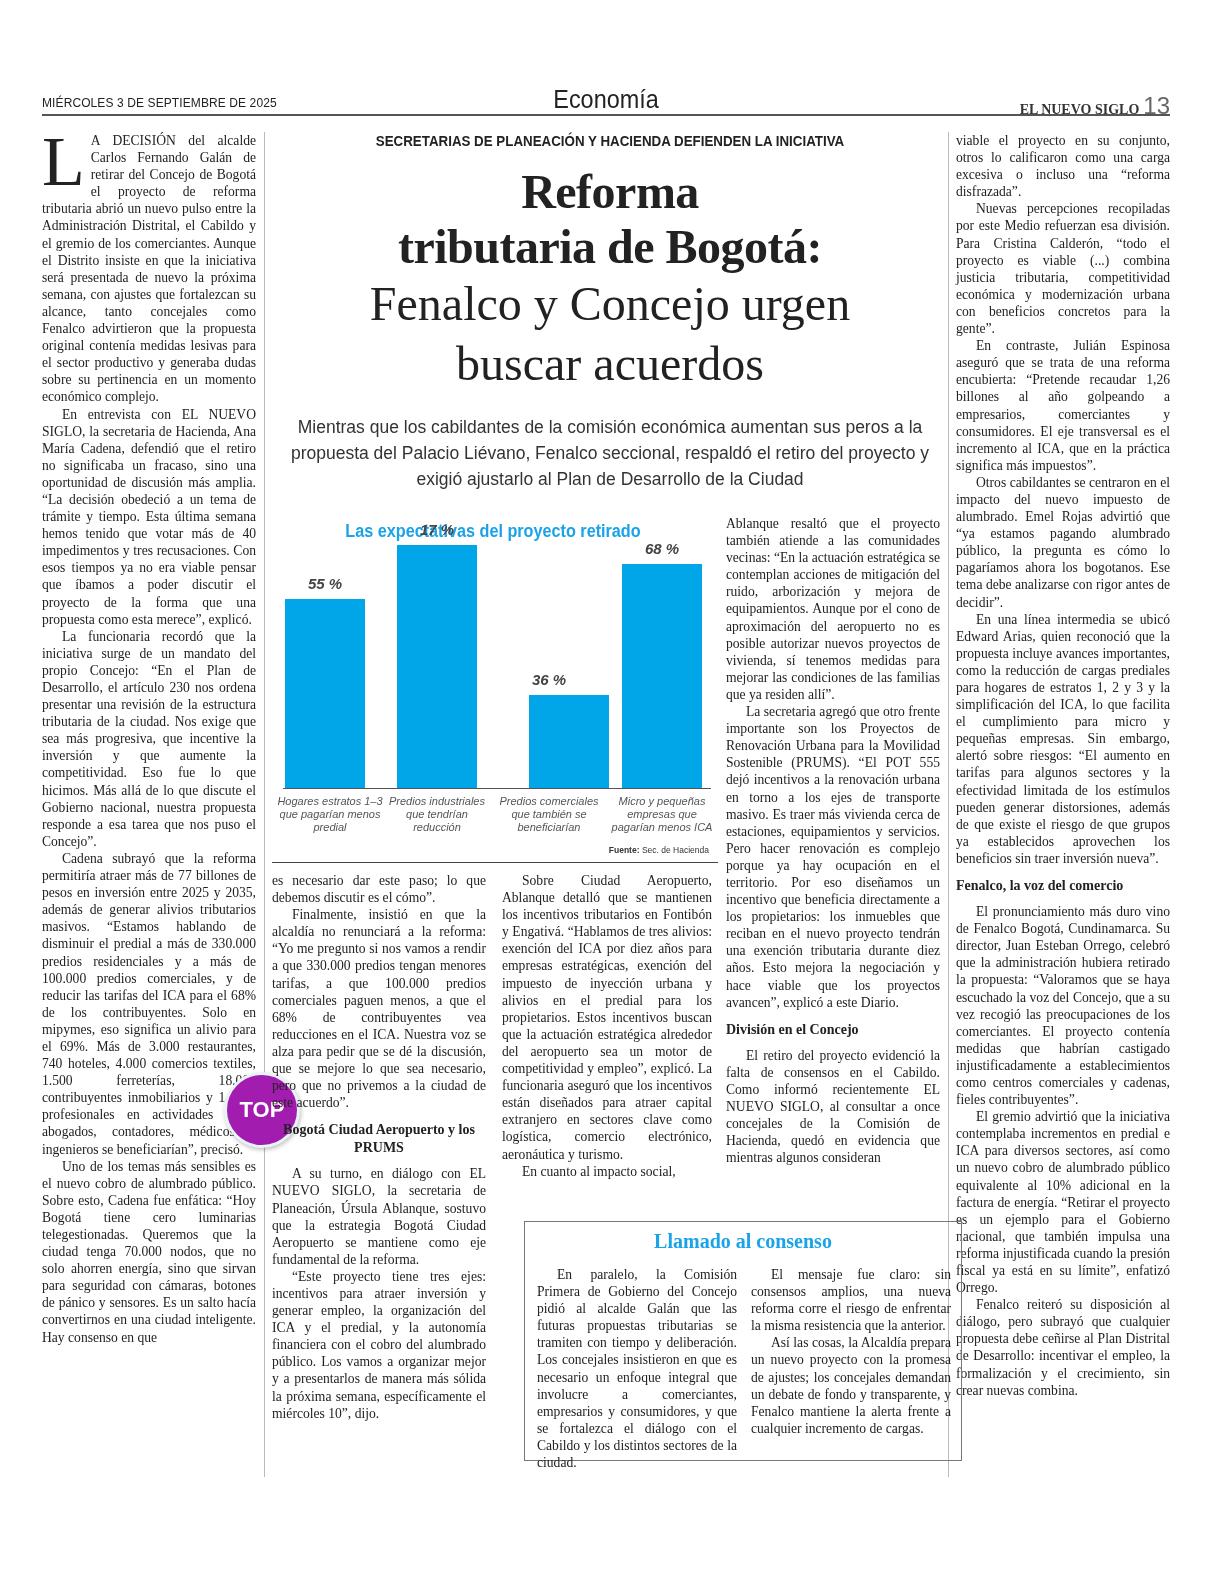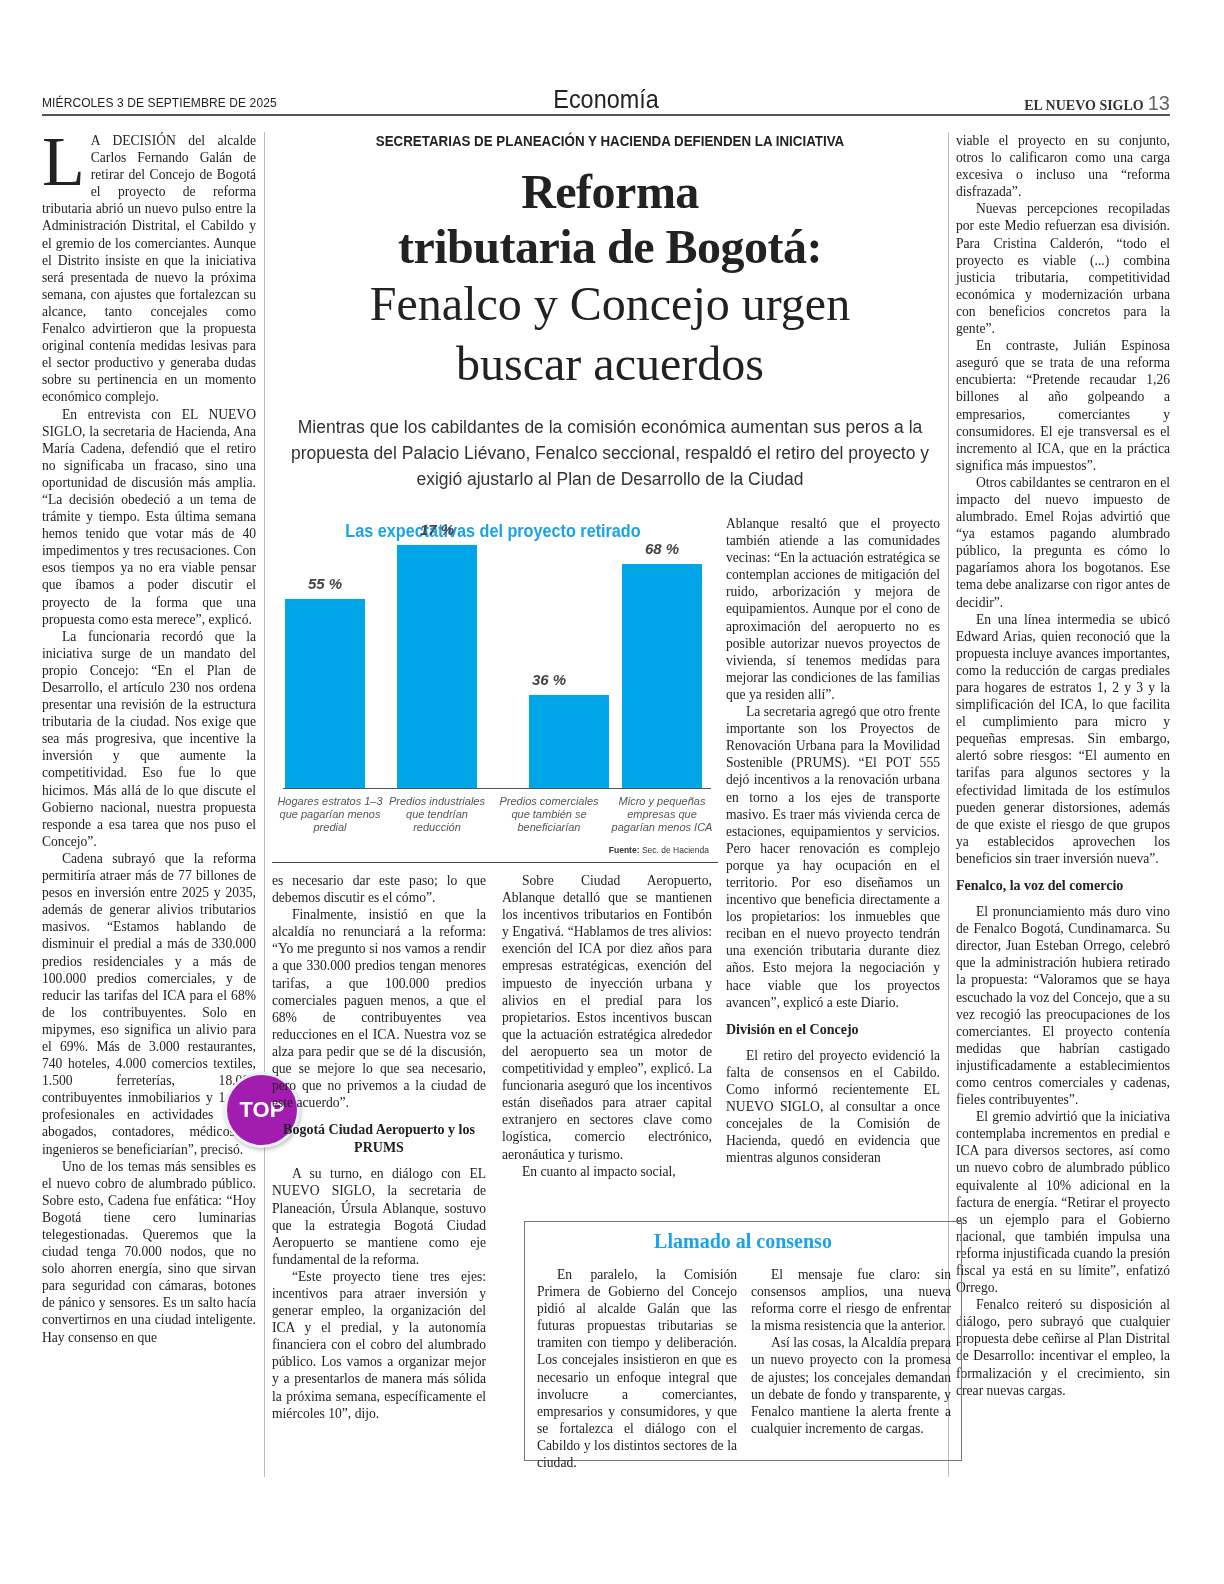--- a/index.html
+++ b/index.html
@@ -3,21 +3,21 @@
 <meta charset="utf-8">
 <style>
   * { box-sizing: border-box; margin: 0; padding: 0; }
   html, body { width: 1224px; height: 1584px; background: #ffffff; }
   body { position: relative; font-family: "DejaVu Serif", "Liberation Serif", serif; color: #222; overflow: hidden; }
 
   .masthead { position: absolute; left: 42px; top: 88px; width: 1128px; height: 28px; border-bottom: 2px solid #555; }
   .mh-date { position: absolute; left: 0; top: 8px; font-family: "Liberation Sans", sans-serif; font-size: 12px; color: #222; letter-spacing: 0.1px; }
   .mh-section { position: absolute; left: 0; right: 0; top: -4px; text-align: center; font-family: "Liberation Sans", sans-serif; font-size: 26px; color: #222; font-weight: normal; transform: scaleX(0.9); }
   .mh-brand { position: absolute; right: 0; top: 4px; font-family: "Liberation Serif", serif; font-size: 14px; font-weight: bold; color: #333; }
-  .mh-brand .pg { font-family: "Liberation Sans", sans-serif; font-size: 20px; color: #666; margin-left: 4px; font-weight: normal; }
+  .mh-brand .pg { font-family: "Liberation Sans", sans-serif; font-size: 24px; color: #666; margin-left: 4px; font-weight: normal; }
 
   .col { position: absolute; font-family: "Liberation Serif", serif; font-size: 13.6px; line-height: 17.1px; color: #222; text-align: justify; hyphens: auto; }
   .col p { text-indent: 20px; }
   .col p.noindent { text-indent: 0; }
   .col h3 { font-family: "Liberation Serif", serif; font-weight: bold; font-size: 14px; line-height: 18px; margin: 10px 0 8px 0; text-align: left; color: #222; }
 
   .dropcap { float: left; font-family: "Liberation Serif", serif; font-size: 70px; line-height: 56px; margin: 2px 6px 0 0; color: #222; }
 
   .kicker { position: absolute; left: 280px; top: 133px; width: 660px; text-align: center; font-family: "Liberation Sans", sans-serif; font-weight: bold; font-size: 14.5px; color: #222; transform: scaleX(0.92); }
   .headline { position: absolute; left: 280px; top: 164px; width: 660px; text-align: center; font-family: "Liberation Serif", serif; color: #222; }
@@ -127,21 +127,21 @@
 
 <div class="col" style="left:956px; top:132px; width:214px;">
   <p class="noindent">viable el proyecto en su conjunto, otros lo calificaron como una carga excesiva o incluso una “reforma disfrazada”.</p>
   <p>Nuevas percepciones recopiladas por este Medio refuerzan esa división. Para Cristina Calderón, “todo el proyecto es viable (...) combina justicia tributaria, competitividad económica y modernización urbana con beneficios concretos para la gente”.</p>
   <p>En contraste, Julián Espinosa aseguró que se trata de una reforma encubierta: “Pretende recaudar 1,26 billones al año golpeando a empresarios, comerciantes y consumidores. El eje transversal es el incremento al ICA, que en la práctica significa más impuestos”.</p>
   <p>Otros cabildantes se centraron en el impacto del nuevo impuesto de alumbrado. Emel Rojas advirtió que “ya estamos pagando alumbrado público, la pregunta es cómo lo pagaríamos ahora los bogotanos. Ese tema debe analizarse con rigor antes de decidir”.</p>
   <p>En una línea intermedia se ubicó Edward Arias, quien reconoció que la propuesta incluye avances importantes, como la reducción de cargas prediales para hogares de estratos 1, 2 y 3 y la simplificación del ICA, lo que facilita el cumplimiento para micro y pequeñas empresas. Sin embargo, alertó sobre riesgos: “El aumento en tarifas para algunos sectores y la efectividad limitada de los estímulos pueden generar distorsiones, además de que existe el riesgo de que grupos ya establecidos aprovechen los beneficios sin traer inversión nueva”.</p>
   <h3>Fenalco, la voz del comercio</h3>
   <p>El pronunciamiento más duro vino de Fenalco Bogotá, Cundinamarca. Su director, Juan Esteban Orrego, celebró que la administración hubiera retirado la propuesta: “Valoramos que se haya escuchado la voz del Concejo, que a su vez recogió las preocupaciones de los comerciantes. El proyecto contenía medidas que habrían castigado injustificadamente a establecimientos como centros comerciales y cadenas, fieles contribuyentes”.</p>
   <p>El gremio advirtió que la iniciativa contemplaba incrementos en predial e ICA para diversos sectores, así como un nuevo cobro de alumbrado público equivalente al 10% adicional en la factura de energía. “Retirar el proyecto es un ejemplo para el Gobierno nacional, que también impulsa una reforma injustificada cuando la presión fiscal ya está en su límite”, enfatizó Orrego.</p>
-  <p>Fenalco reiteró su disposición al diálogo, pero subrayó que cualquier propuesta debe ceñirse al Plan Distrital de Desarrollo: incentivar el empleo, la formalización y el crecimiento, sin crear nuevas cargas.</p>
+  <p>Fenalco reiteró su disposición al diálogo, pero subrayó que cualquier propuesta debe ceñirse al Plan Distrital de Desarrollo: incentivar el empleo, la formalización y el crecimiento, sin crear nuevas combina.</p>
 </div>
 
 <div class="sidebox">
   <div class="sidebox-title">Llamado al consenso</div>
   <div class="col" style="left:12px; top:44px; width:200px;">
     <p>En paralelo, la Comisión Primera de Gobierno del Concejo pidió al alcalde Galán que las futuras propuestas tributarias se tramiten con tiempo y deliberación. Los concejales insistieron en que es necesario un enfoque integral que involucre a comerciantes, empresarios y consumidores, y que se fortalezca el diálogo con el Cabildo y los distintos sectores de la ciudad.</p>
   </div>
   <div class="col" style="left:226px; top:44px; width:200px;">
     <p>El mensaje fue claro: sin consensos amplios, una nueva reforma corre el riesgo de enfrentar la misma resistencia que la anterior.</p>
     <p>Así las cosas, la Alcaldía prepara un nuevo proyecto con la promesa de ajustes; los concejales demandan un debate de fondo y transparente, y Fenalco mantiene la alerta frente a cualquier incremento de cargas.</p>

